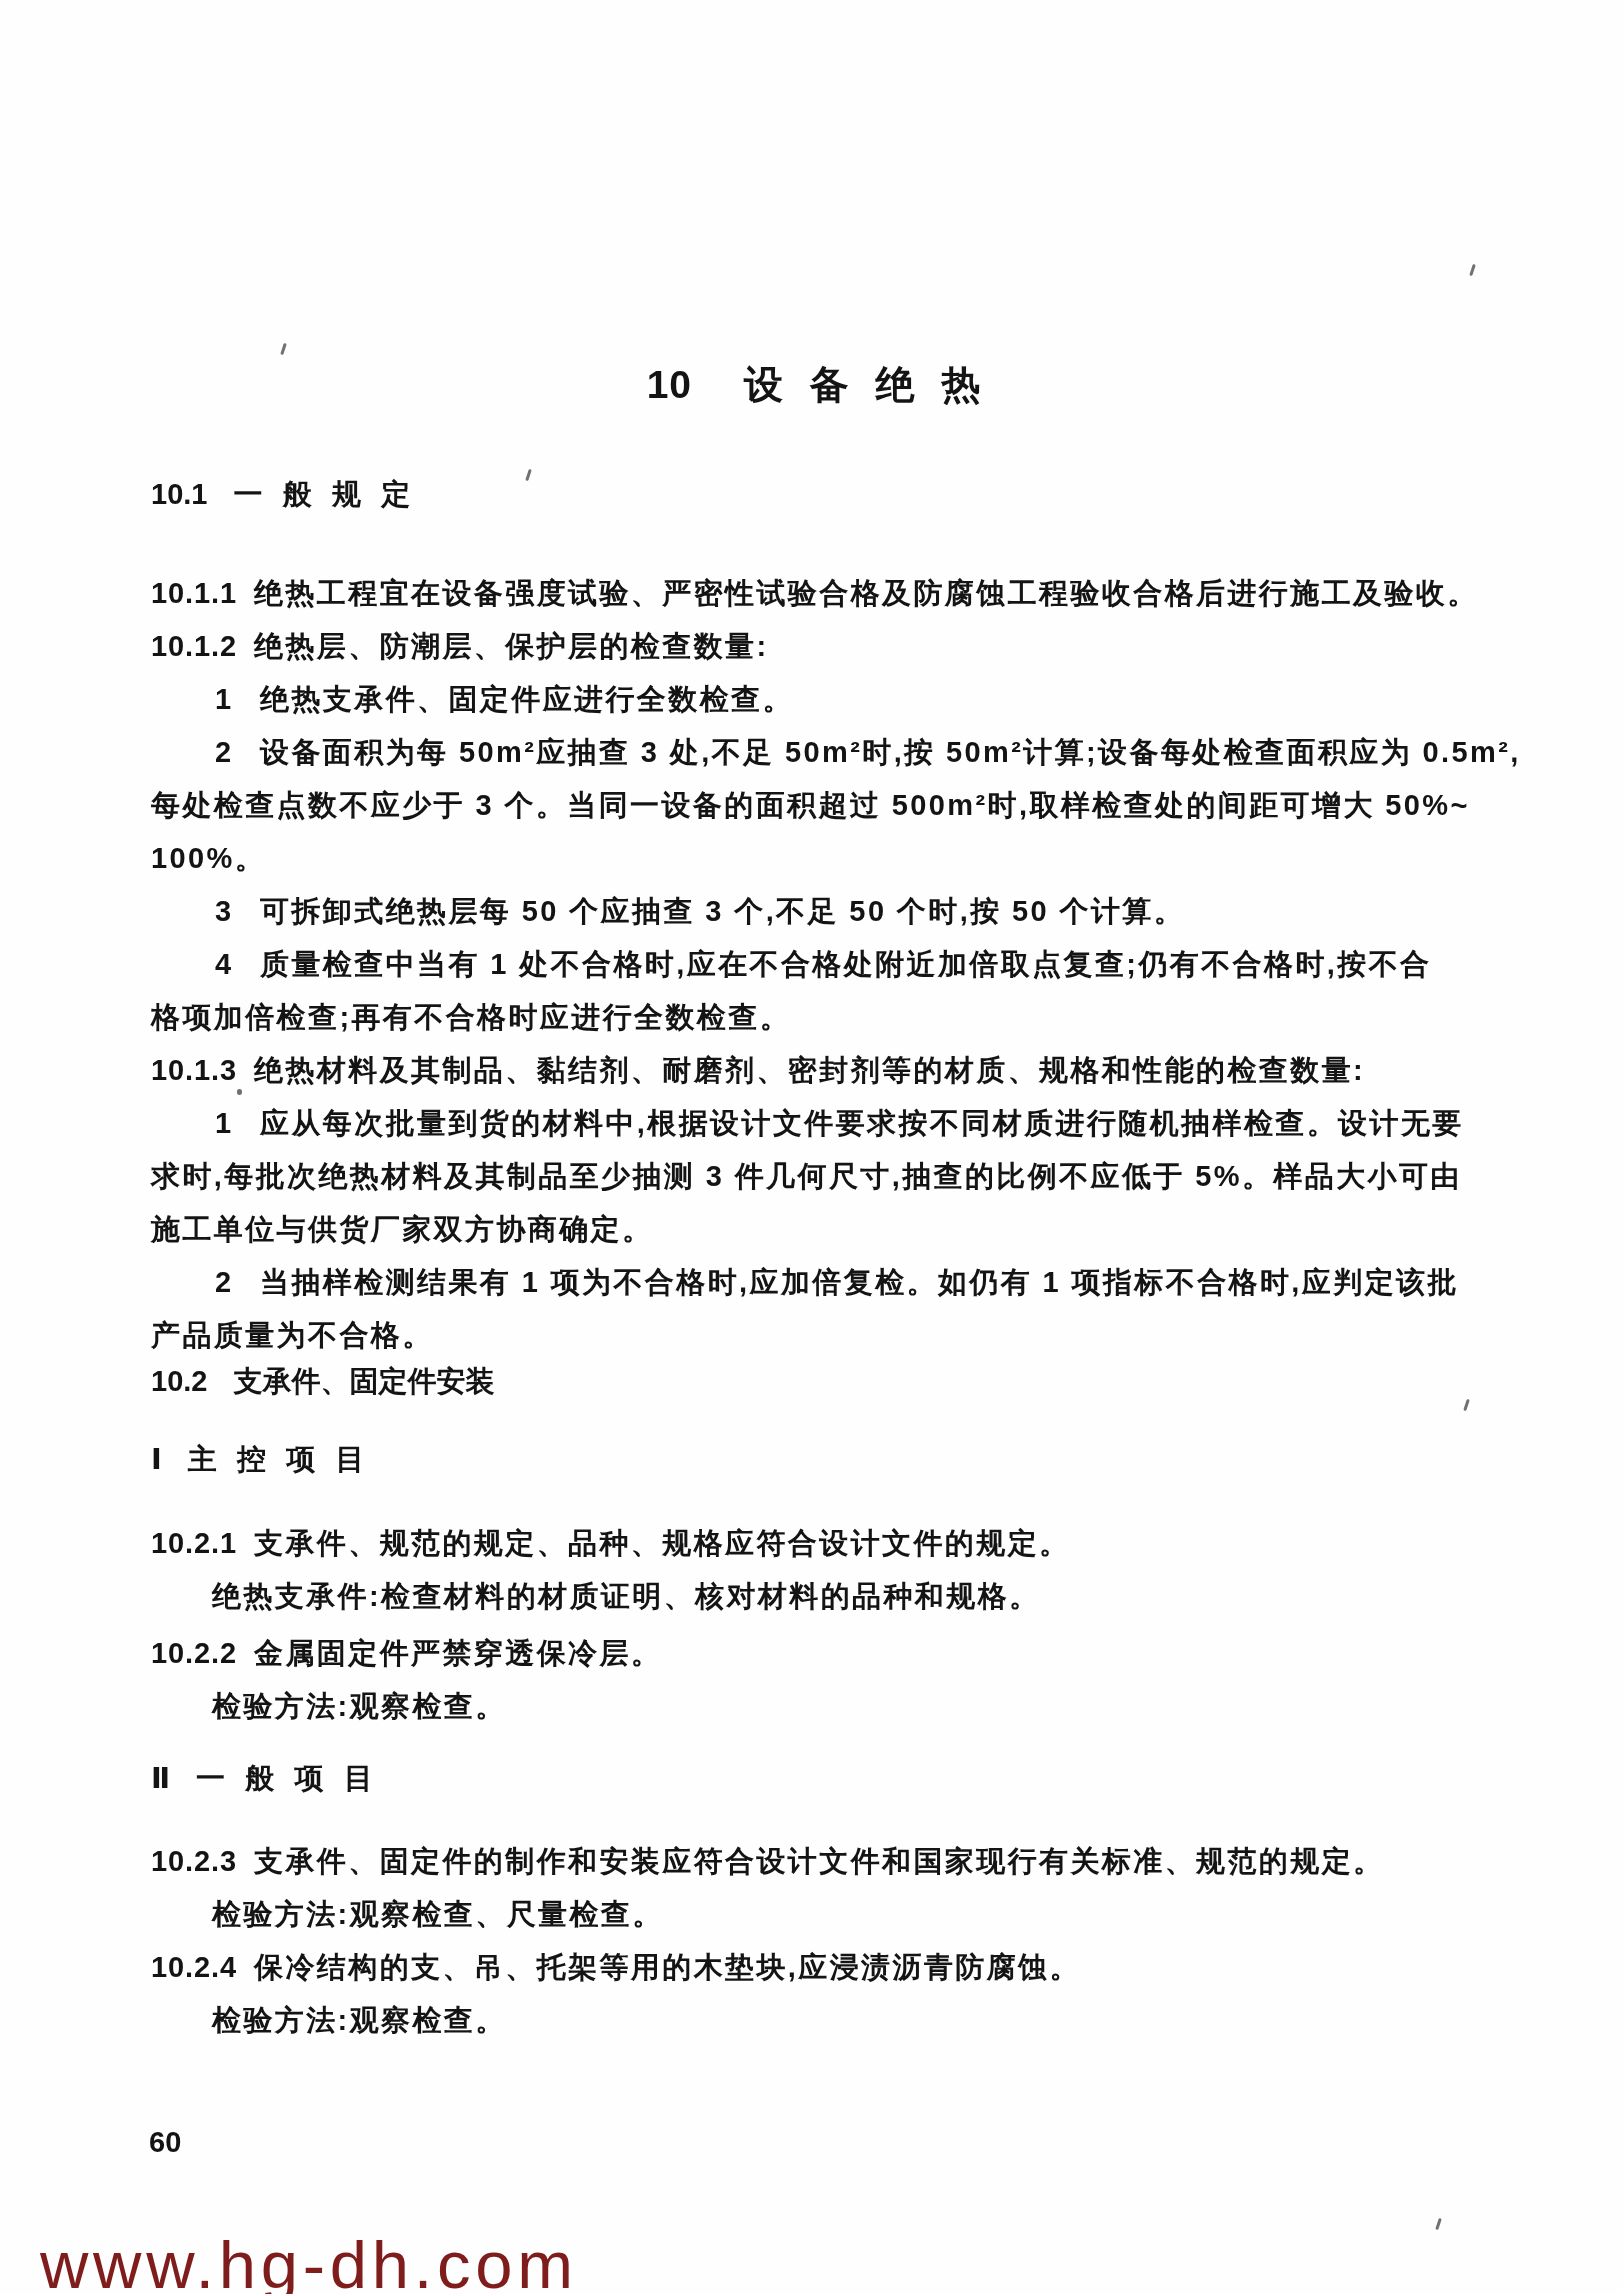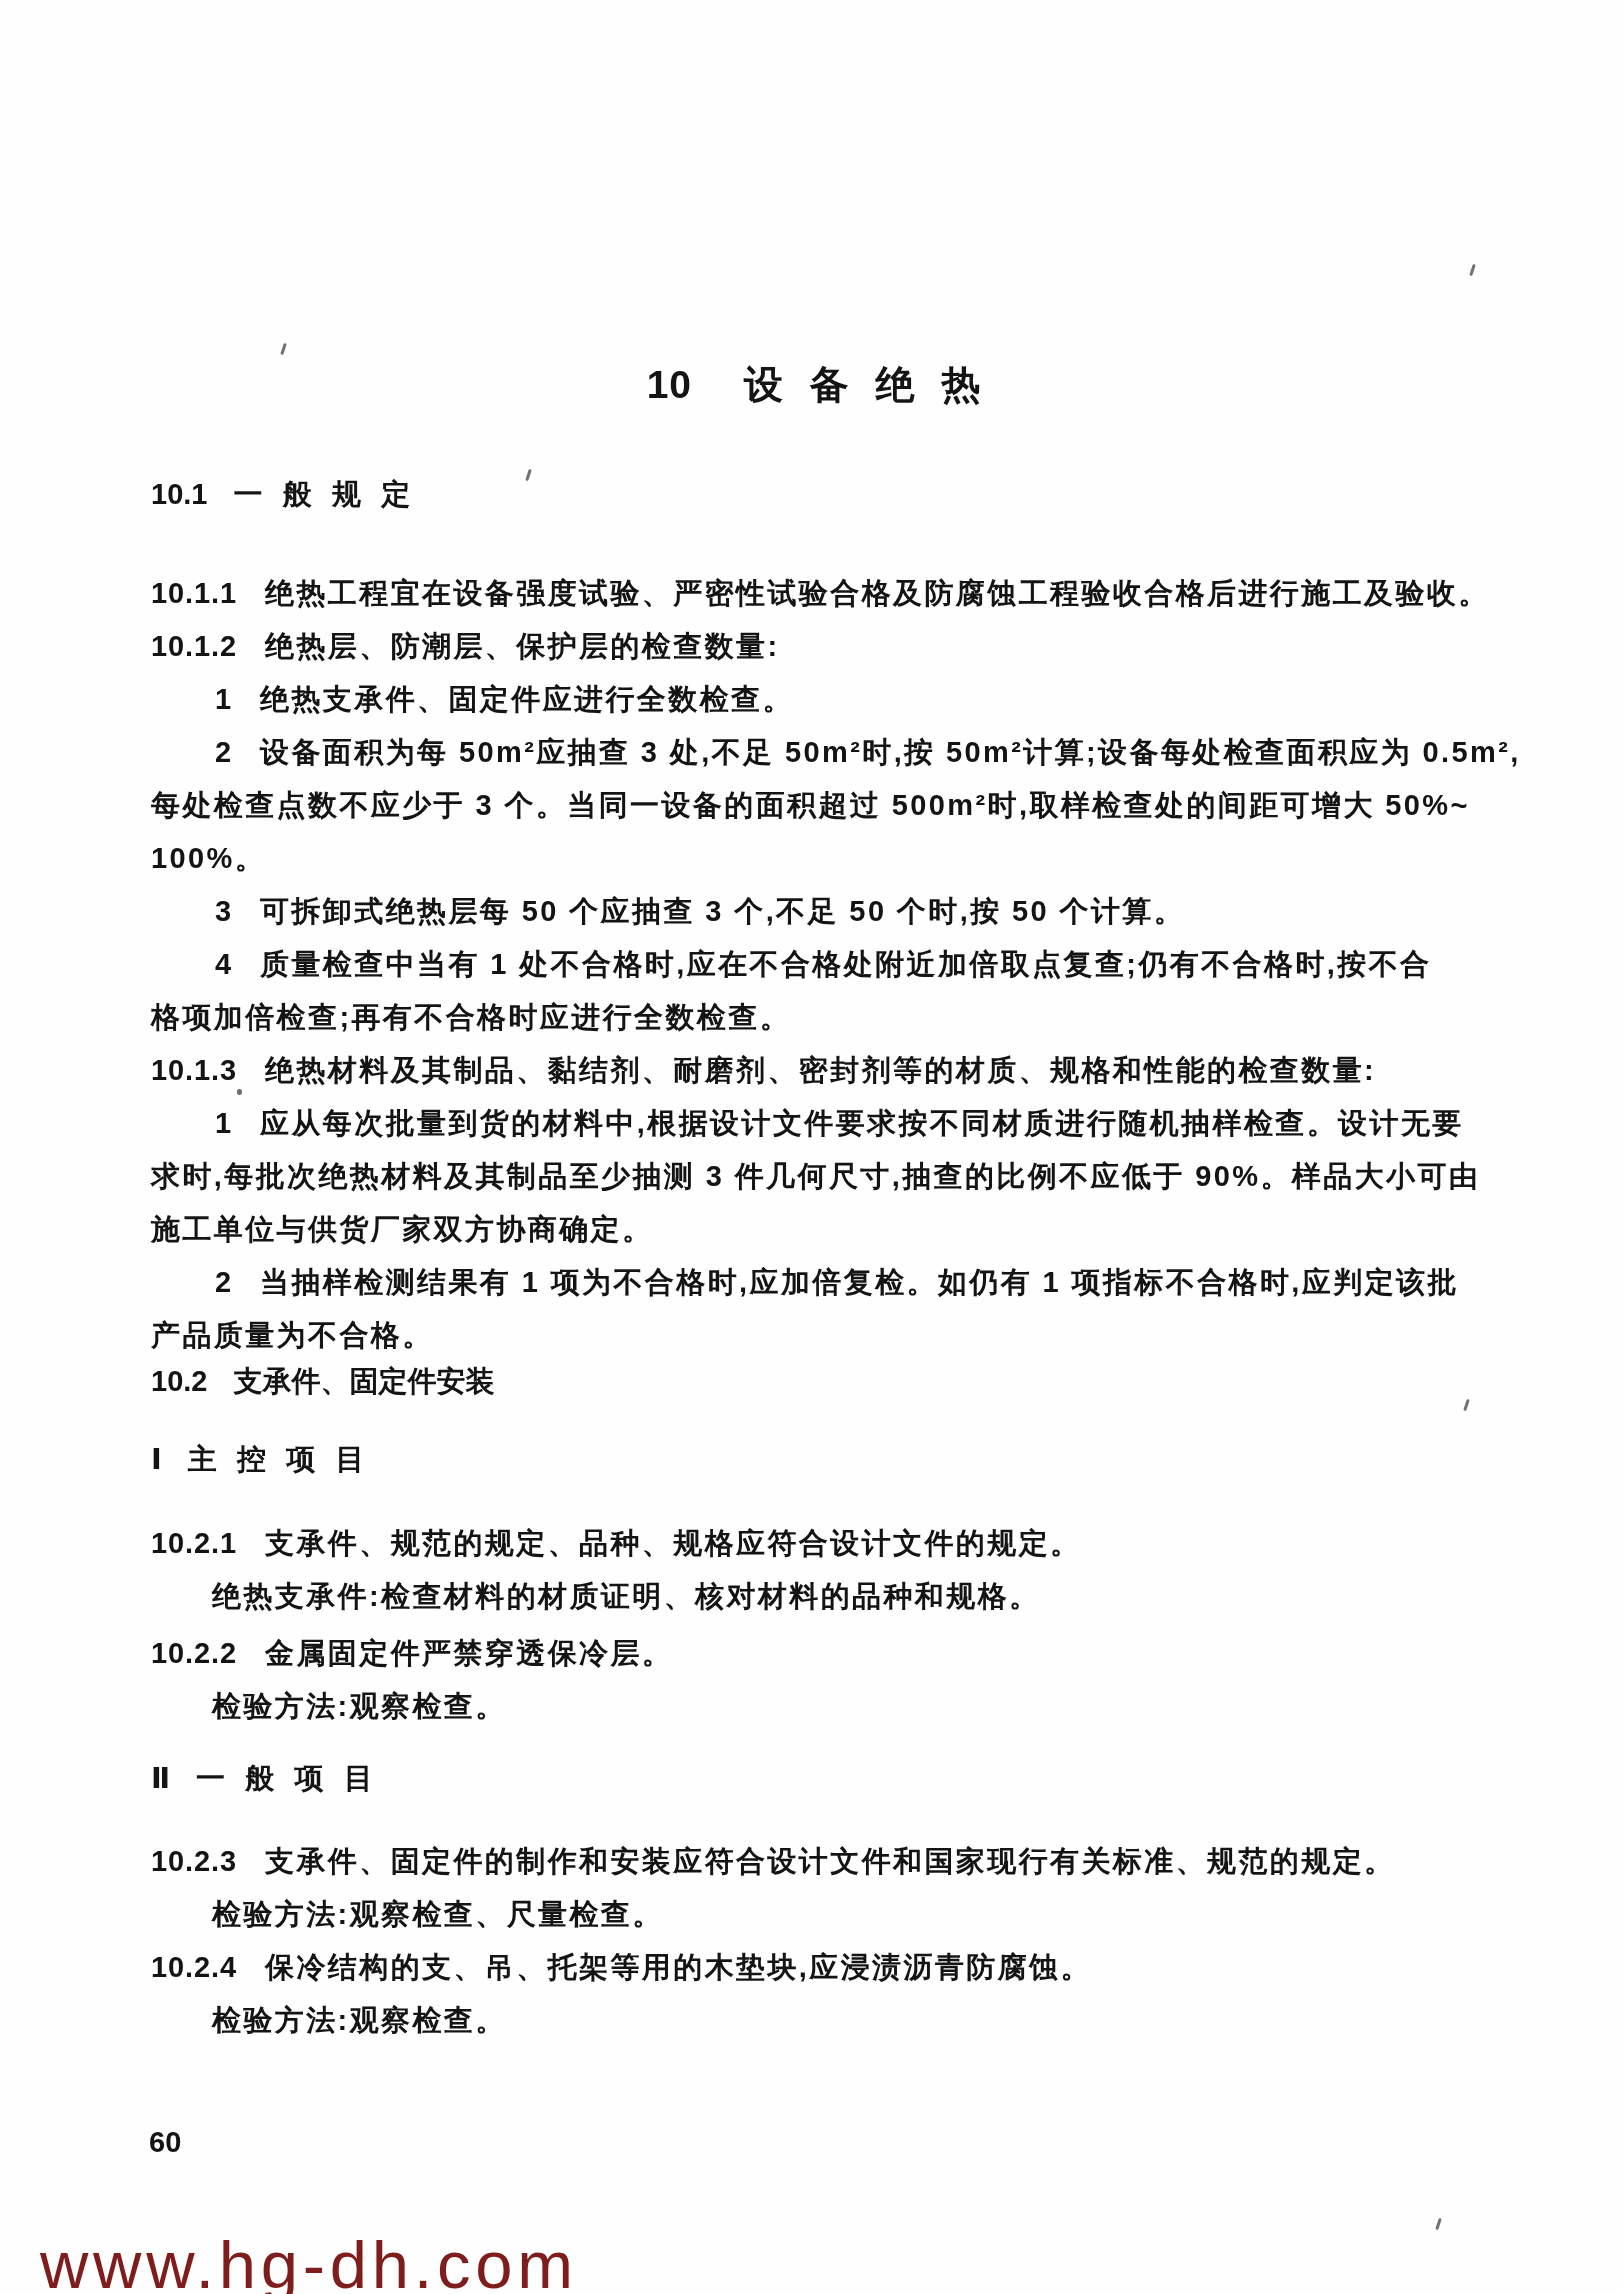--- a/index.html
+++ b/index.html
@@ -36,21 +36,21 @@
   .body-101{margin-top:54px;}
   .grp-1021{margin-top:39px;}
   .grp-1022{margin-top:3.8px;}
   .grp-1023{margin-top:38px;}
   .grp-1024{margin-top:0;}
   .line{
     height:53px;line-height:53px;
     font-size:29px;font-weight:600;letter-spacing:2.4px;
     white-space:nowrap;
   }
-  .line .num{font-weight:700;margin-right:28px;letter-spacing:0.9px;}
+  .line .num{font-weight:700;margin-right:17px;letter-spacing:0.9px;}
   .line.item{padding-left:64px;}
   .line.item .num{margin-right:28px;}
   .line.method{padding-left:61px;}
   
   .page-number{
     position:absolute;left:149px;top:2126px;
     font-size:29px;font-weight:700;letter-spacing:0;
   }
   .watermark{
     position:absolute;left:0;right:0;top:2226px;
@@ -112,21 +112,21 @@
       <div class="line">
         <span>格项加倍检查;再有不合格时应进行全数检查。</span>
       </div>
       <div class="line">
         <span class="num">10.1.3</span><span>绝热材料及其制品、黏结剂、耐磨剂、密封剂等的材质、规格和性能的检查数量:</span>
       </div>
       <div class="line item">
         <span class="num">1</span><span>应从每次批量到货的材料中,根据设计文件要求按不同材质进行随机抽样检查。设计无要</span>
       </div>
       <div class="line">
-        <span>求时,每批次绝热材料及其制品至少抽测 3 件几何尺寸,抽查的比例不应低于 90%。样品大小可由</span>
+        <span>求时,每批次绝热材料及其制品至少抽测 3 件几何尺寸,抽查的比例不应低于 5%。样品大小可由</span>
       </div>
       <div class="line">
         <span>施工单位与供货厂家双方协商确定。</span>
       </div>
       <div class="line item">
         <span class="num">2</span><span>当抽样检测结果有 1 项为不合格时,应加倍复检。如仍有 1 项指标不合格时,应判定该批</span>
       </div>
       <div class="line">
         <span>产品质量为不合格。</span>
       </div>

